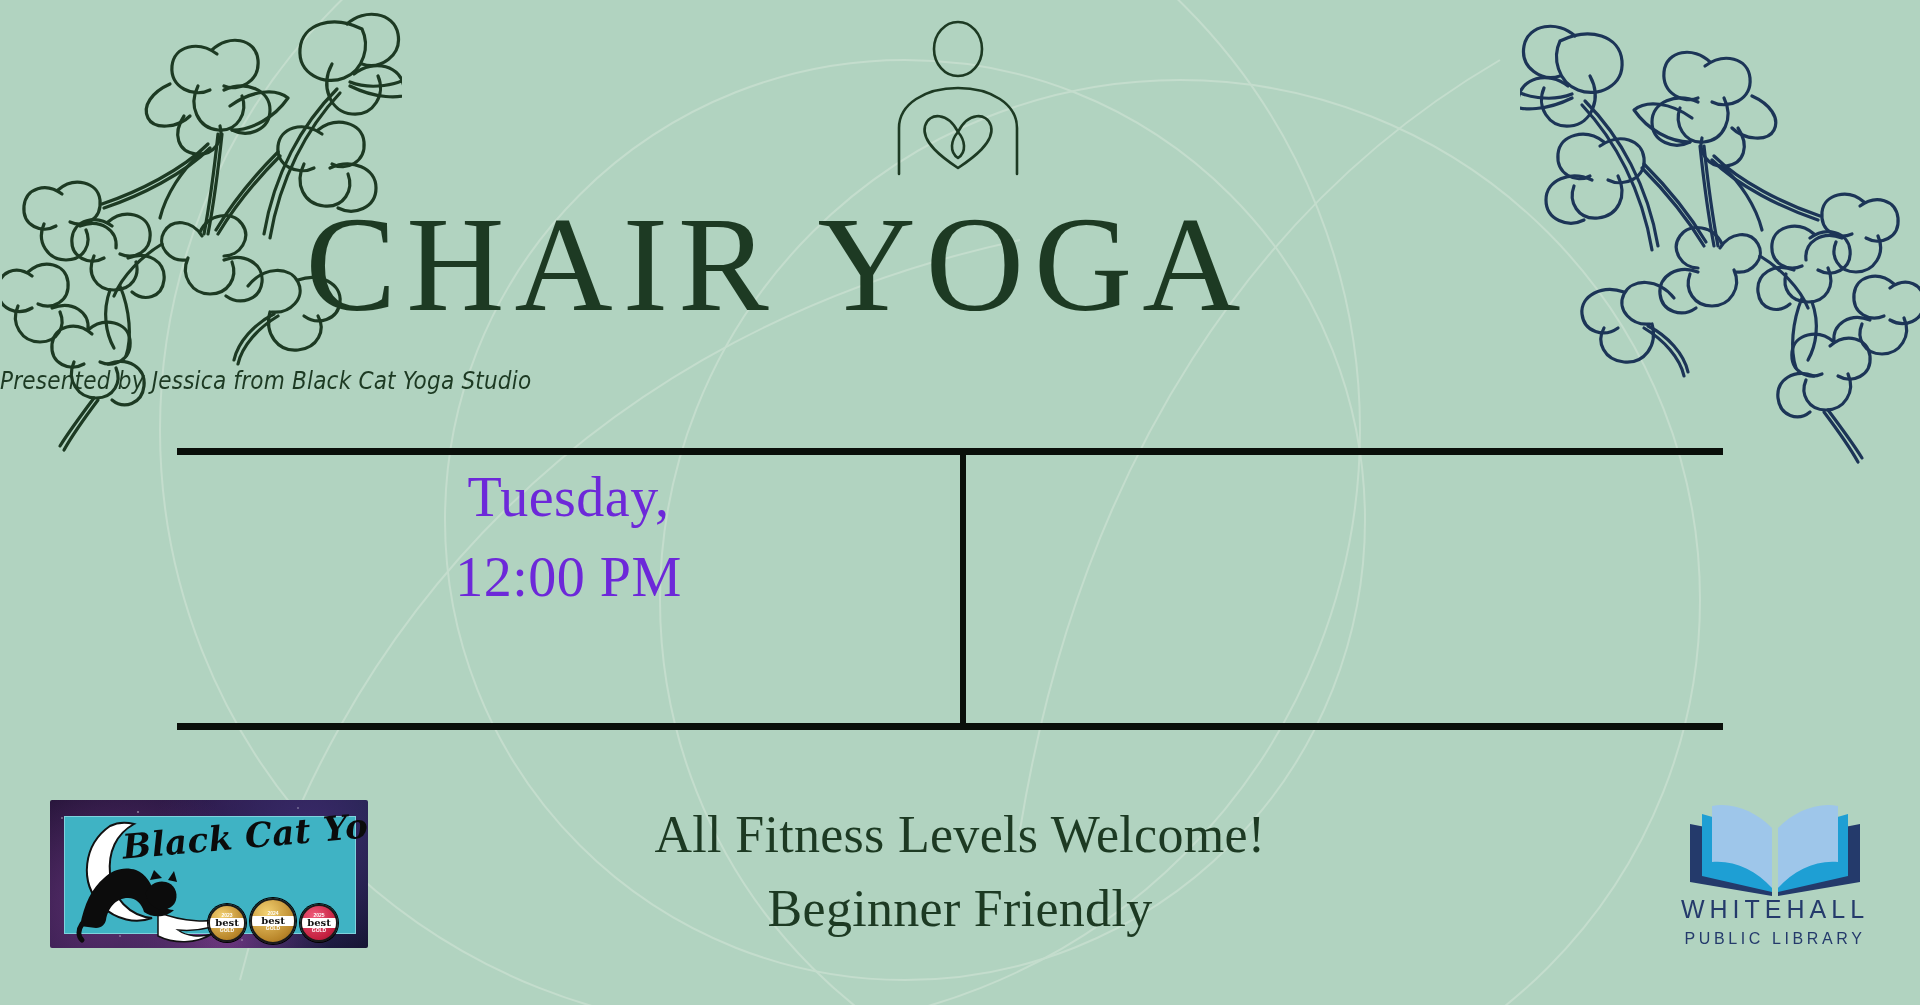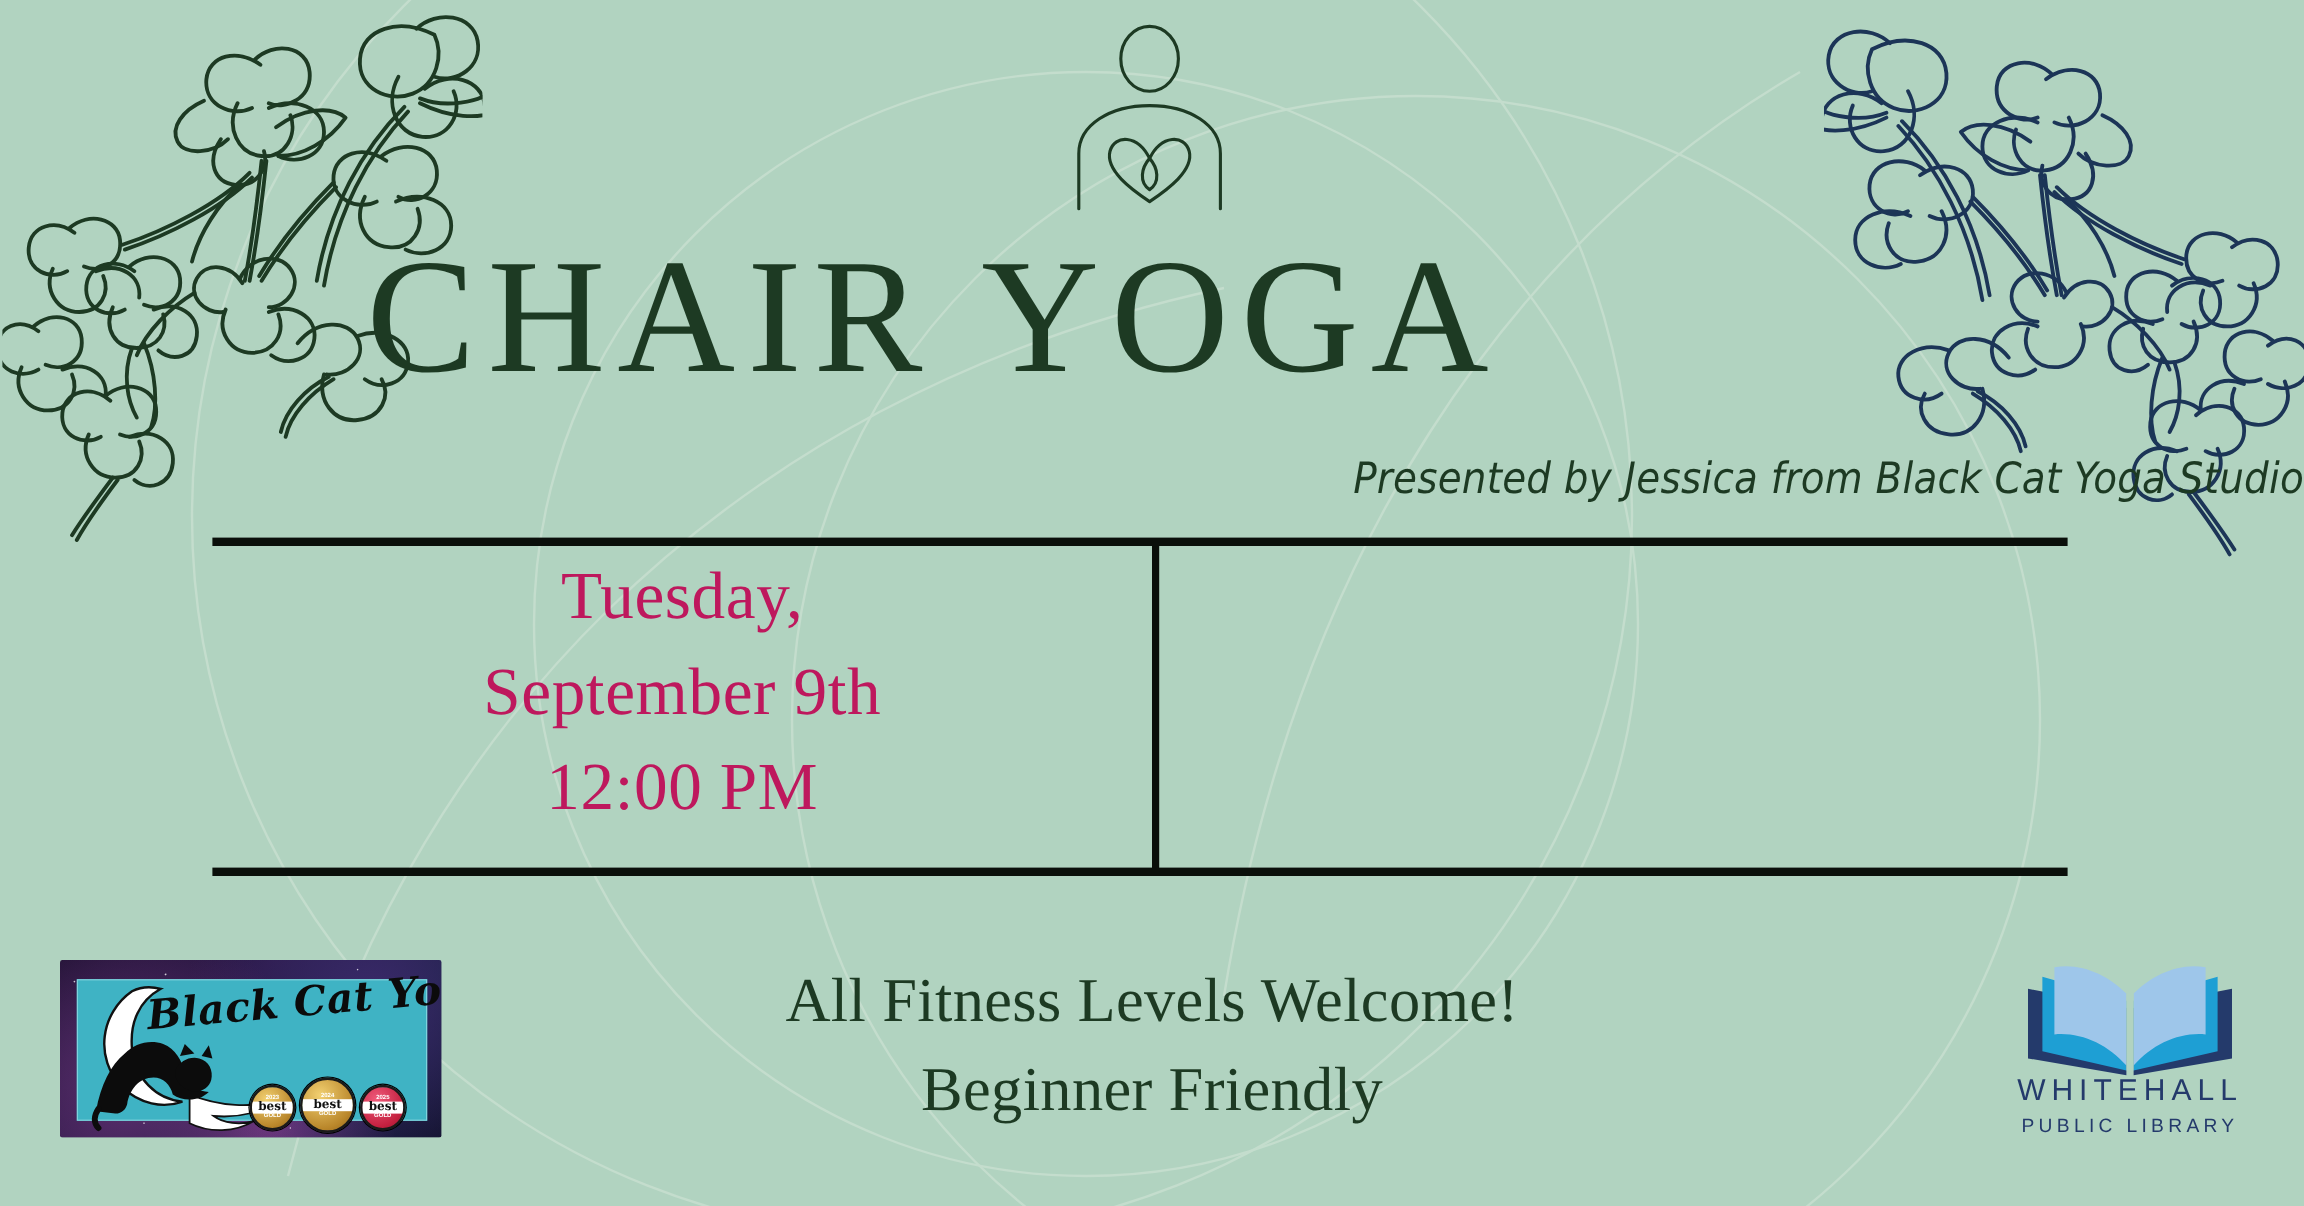--- a/index.html
+++ b/index.html
@@ -52,27 +52,26 @@
     letter-spacing: 10px;
     color: #1d3a23;
     font-weight: 400;
     white-space: nowrap;
   }
   .subtitle {
     position: absolute;
     top: 367px;
     left: 0;
     width: 1920px;
-    text-align: right;
+    text-align: left;
     font-family: "DejaVu Sans Condensed", "Liberation Sans", sans-serif;
     font-style: italic;
-    font-size: 36px;
+    font-size: 24px;
     color: #1d3a23;
     letter-spacing: .2px;
-    margin-top: 12px;
   }
 
   
   .rule {
     position: absolute;
     left: 177px;
     width: 1546px;
     height: 7px;
     background: #0a0f0a;
   }
@@ -87,21 +86,21 @@
     background: #0a0f0a;
   }
 
   
   .info-left {
     position: absolute;
     left: 177px;
     top: 458px;
     width: 783px;
     text-align: center;
-    color: #be185d;
+    color: #6d28d9;
     font-family: "Liberation Serif", "DejaVu Serif", serif;
     font-size: 56px;
     line-height: 1.42;
     letter-spacing: .5px;
   }
   .info-right {
     position: absolute;
     left: 966px;
     top: 495px;
     width: 757px;
@@ -380,21 +379,20 @@
 
   <div class="title">CHAIR YOGA</div>
   <div class="subtitle">Presented by Jessica from Black Cat Yoga Studio</div>
 
   <div class="rule rule-top"></div>
   <div class="rule rule-bottom"></div>
   <div class="divider-v"></div>
 
   <div class="info-left">
     <div>Tuesday,</div>
-    <div>September 9th</div>
     <div>12:00 PM</div>
   </div>
 
 
   <div class="tagline">
     <div>All Fitness Levels Welcome!</div>
     <div>Beginner Friendly</div>
   </div>
 
   <div class="bcy-logo">

